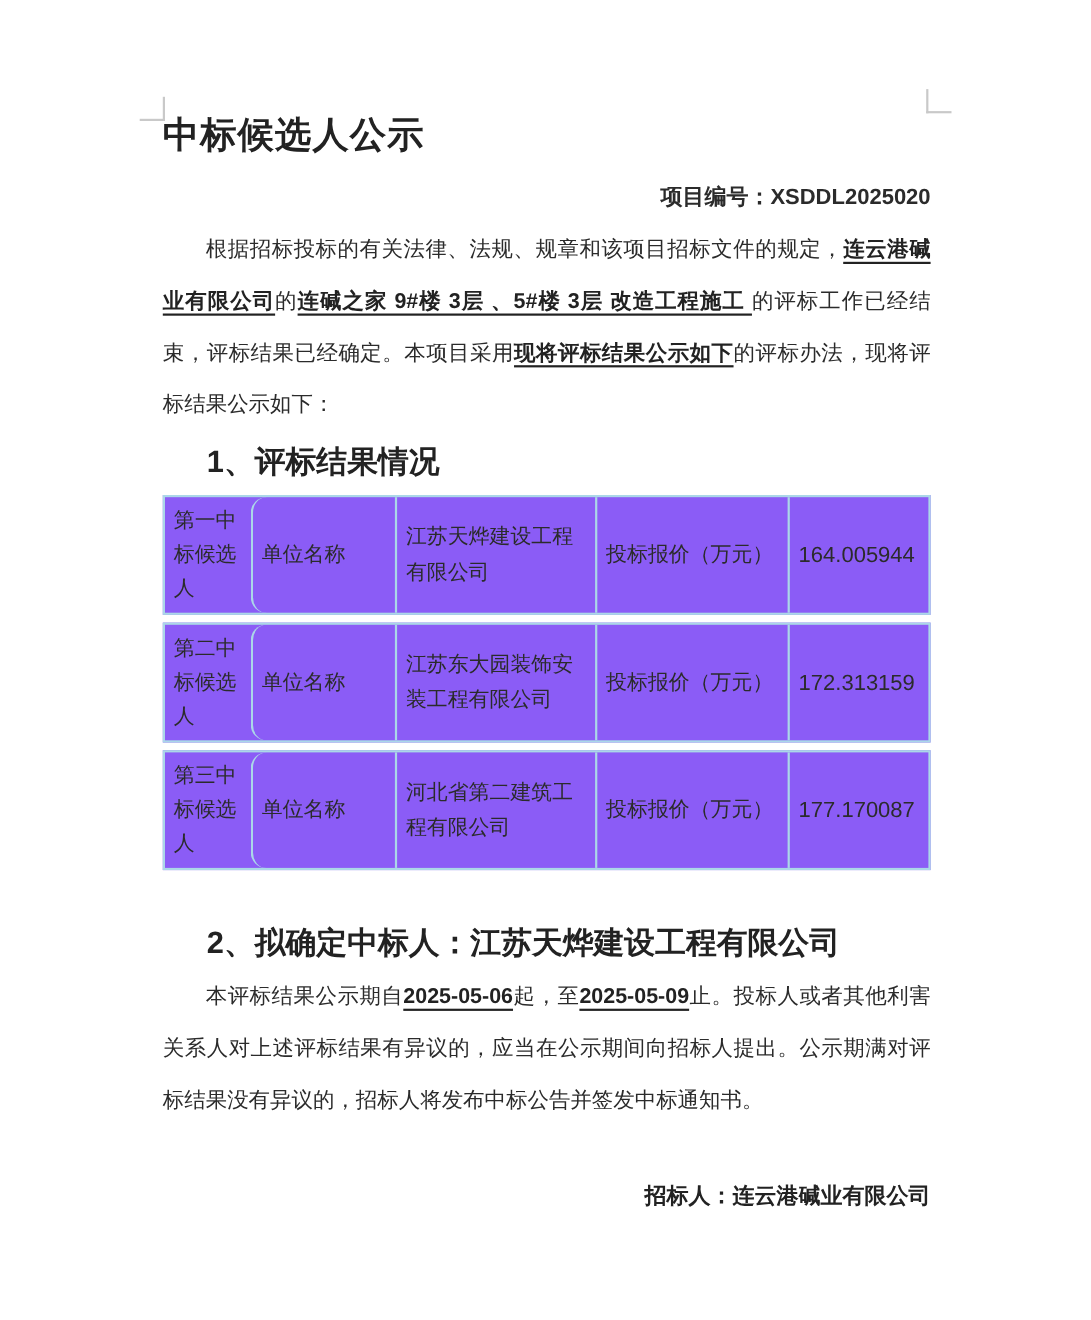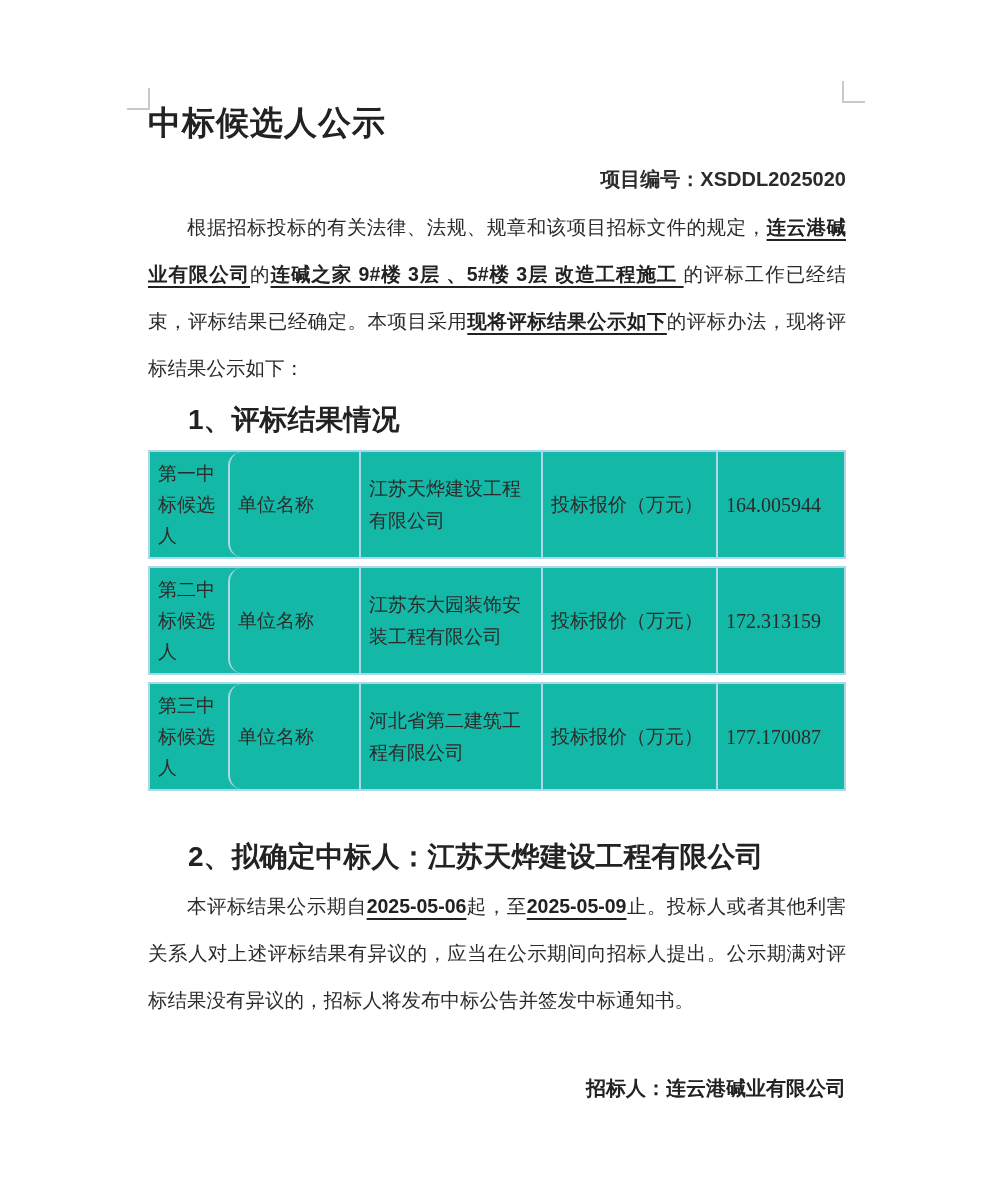--- a/index.html
+++ b/index.html
@@ -73,22 +73,21 @@
     color: #222222;
   }
   .sec-heading.second { margin-top: 52px; }
   
   .result-table { margin-top: 16px; width: 698px; }
   .t-row {
     display: flex;
     border: 2px solid #abd7e8;
     min-height: 100px;
     margin-bottom: 7px;
-    background: #14b8a6;
-    font-family: Liberation Serif, serif;
+    background: #8b5cf6;
   }
   .t-row:nth-child(2) { min-height: 106px; }
   .t-row:nth-child(3) { min-height: 97px; margin-bottom: 0; }
   .c {
     display: flex;
     align-items: center;
     padding: 6px 4px 6px 8px;
     font-size: 19px;
     line-height: 32px;
     color: #2b2b2b;

